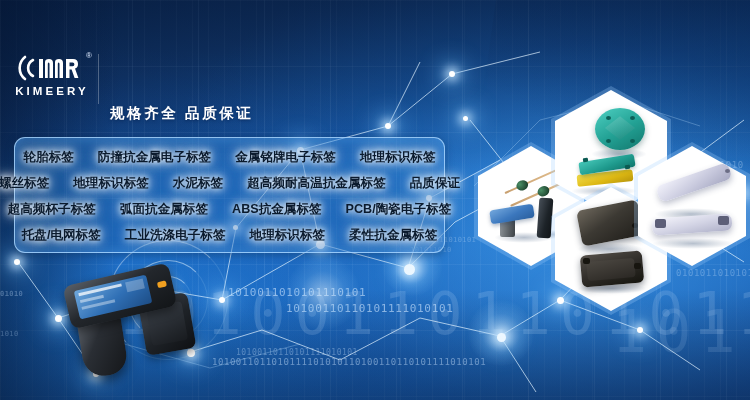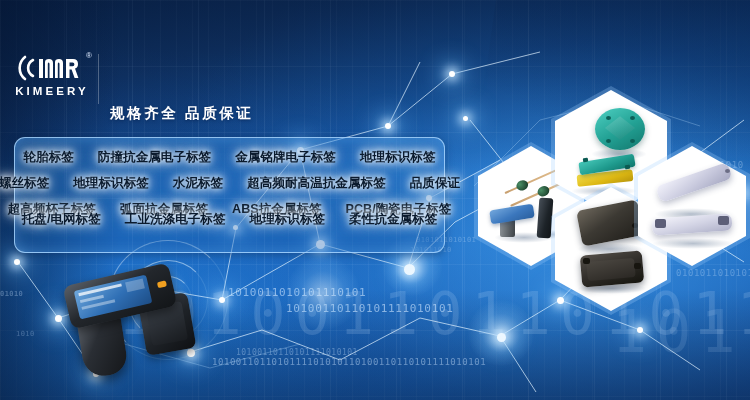--- a/index.html
+++ b/index.html
@@ -80,21 +80,21 @@
 
   
   .panel{position:absolute;left:14px;top:137px;width:431px;height:116px;
     border:1.6px solid rgba(168,214,255,.85);border-radius:11px;
     background:linear-gradient(180deg, rgba(46,126,208,.45), rgba(26,92,170,.35));
     box-shadow:0 0 14px rgba(120,190,255,.35) inset, 0 2px 8px rgba(5,25,60,.35);}
   .panel .row{position:absolute;left:0;right:0;display:flex;justify-content:center;
     gap:24px;font-size:12.6px;font-weight:700;color:#0b1b2e;white-space:nowrap;}
   .panel .row span{
     text-shadow:0 0 6px rgba(255,255,255,.95),0 0 11px rgba(255,255,255,.85),0 0 16px rgba(235,248,255,.7);}
-  .r1{top:11px;} .r2{top:37px;} .r3{top:63px;} .r4{top:73px;}
+  .r1{top:11px;} .r2{top:37px;} .r3{top:63px;} .r4{top:89px;}
 
   
   .reader{position:absolute;left:44px;top:266px;width:170px;height:112px;}
   .rd-body{position:absolute;left:22px;top:8px;width:108px;height:44px;border-radius:9px;
     background:linear-gradient(160deg,#5a6068,#23272c 45%,#121518);
     transform:rotate(-13deg);box-shadow:0 4px 10px rgba(0,0,0,.45);}
   .rd-screen{position:absolute;left:10px;top:7px;width:74px;height:29px;border-radius:3px;
     background:linear-gradient(150deg,#6fa8dc,#2f6fb5 55%,#1d4d86);overflow:hidden;}
   .rd-screen i{position:absolute;display:block;background:rgba(255,255,255,.75);}
   .rd-orange{position:absolute;right:6px;top:17px;width:9px;height:6px;border-radius:2px;background:#f0a020;}
@@ -122,21 +122,21 @@
   <div class="vigL"></div>
   <div class="vigB"></div>
 
   <div class="bin bin-big" style="left:118px;top:280px;">1010011011010111101010110100110110101111010101</div>
   <div class="bin bin-mid" style="left:228px;top:286px;">1010011010101110101</div>
   <div class="bin bin-mid" style="left:286px;top:302px;">10100110110101111010101</div>
   <div class="bin bin-sm" style="left:212px;top:357px;">1010011011010111101010110100110110101111010101</div>
   <div class="bin bin-tiny" style="left:416px;top:236px;opacity:.30;">0101011010101</div>
   <div class="bin bin-tiny" style="left:410px;top:246px;opacity:.26;">101011010</div>
   <div class="bin bin-tiny" style="left:0px;top:290px;opacity:.30;font-weight:bold;">01010</div>
-  <div class="bin bin-tiny" style="left:16px;top:330px;opacity:.28;">1010</div>
+  <div class="bin bin-tiny" style="left:0;top:330px;opacity:.28;">1010</div>
   <div class="bin bin-big" style="left:612px;top:298px;opacity:.12;">101101011110</div>
   <div class="bin bin-sm" style="left:676px;top:268px;opacity:.30;">0101011010101</div>
   <div class="bin bin-sm" style="left:690px;top:160px;opacity:.34;">101011010</div>
   <div class="bin bin-mid" style="left:236px;top:348px;opacity:.35;font-size:8px;">10100110110101111010101</div>
 
   <div class="net">
     <svg width="750" height="400" style="position:absolute;inset:0;">
       <g stroke="rgba(225,242,255,.70)" stroke-width="1" fill="none">
         <path d="M58 318 L152 288 L222 300 L320 244 L408 268 L455 222 L522 186 L470 120"></path>
         <path d="M152 288 L190 352 L262 330 L340 360 L420 318 L500 336 L560 300 L640 330"></path>

